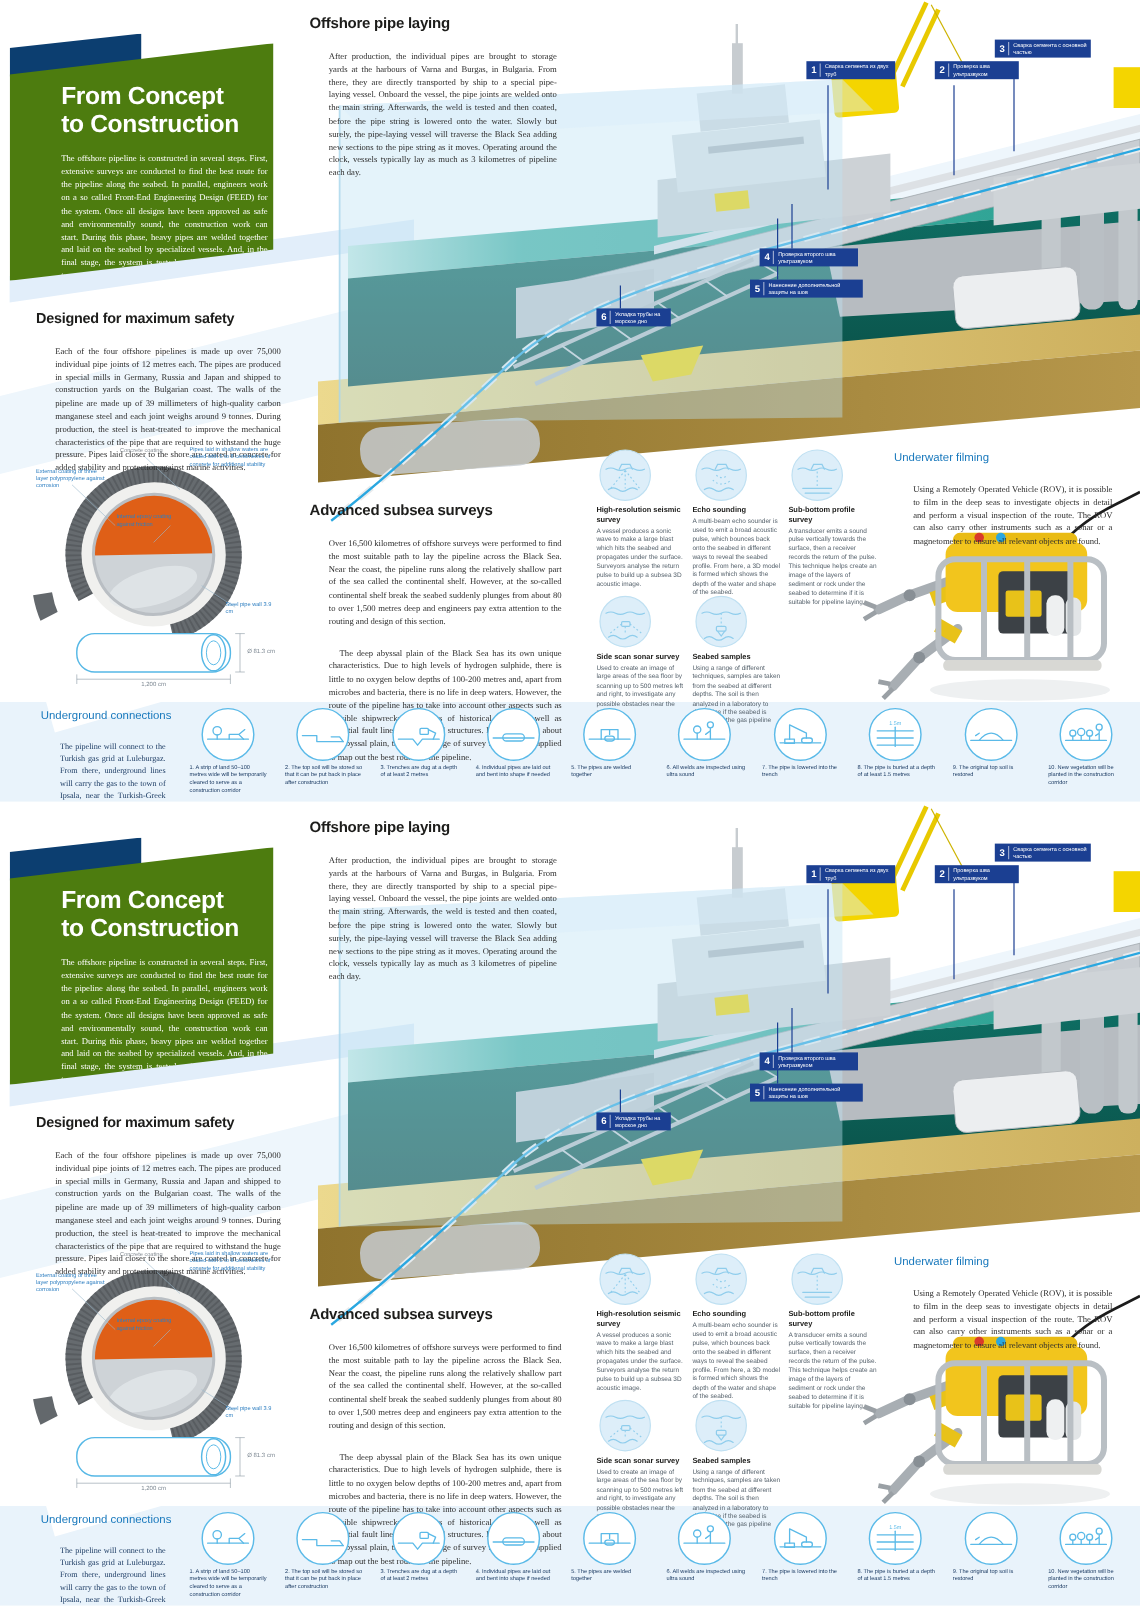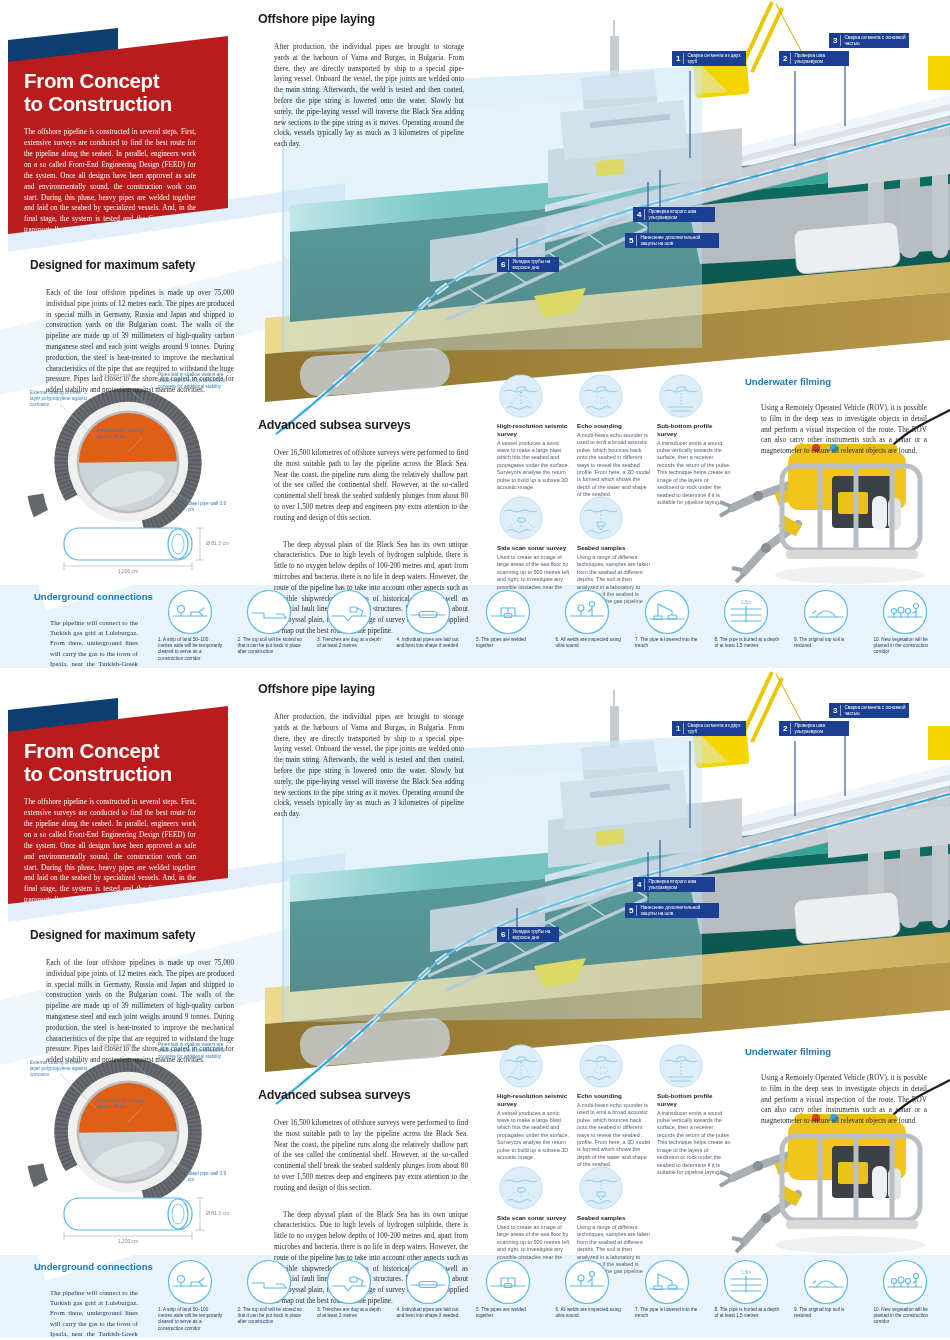--- a/index.html
+++ b/index.html
@@ -4,28 +4,28 @@
 <style>
   html,body{margin:0;padding:0;background:#ffffff;}
   body{width:950px;height:1340px;position:relative;font-family:"Liberation Sans",sans-serif;}
   .poster-slot{position:relative;width:950px;height:670px;overflow:hidden;background:#fff;}
   .abs{position:absolute;}
   svg.bg{position:absolute;left:0;top:0;width:950px;height:670px;z-index:2;pointer-events:none;}
   .txt{z-index:3;}
   
   .intro-navy{left:8px;top:28px;width:110px;height:36px;background:#0c3e70;
     clip-path:polygon(0 12px,100% 0,100% 24px,0 36px);z-index:2;}
-  .intro-box{left:8px;top:36px;width:220px;height:198px;background:#b91c1c;z-index:3;
+  .intro-box{left:8px;top:36px;width:220px;height:198px;background:#4d7c0f;z-index:3;
     clip-path:polygon(0 26px,100% 0,100% 172px,0 198px);box-sizing:border-box;
-    padding:34px 16px 0 16px;color:#fff;}
+    padding:34px 16px 0 43px;color:#fff;}
   .intro-title{font-size:20.5px;font-weight:bold;line-height:1.12;letter-spacing:-0.3px;}
   .intro-body{margin-top:11px;font-family:"Liberation Serif",serif;font-size:7.2px;line-height:1.52;text-align:justify;width:172px;}
   
   .h-black{font-size:12.5px;font-weight:bold;color:#1d1d1b;margin:0 0 7px 0;letter-spacing:-0.2px;}
-  .h-blue{font-size:9.5px;font-weight:bold;color:#1878bc;margin:0 0 5px 0;}
+  .h-blue{font-size:9.5px;font-weight:normal;color:#1878bc;margin:0 0 5px 0;}
   .serif-p{font-family:"Liberation Serif",serif;font-size:7.2px;line-height:1.5;color:#2e2e2e;text-align:justify;margin:16px;}
   .serif-p.indent{text-indent:9px;}
   
   .callout{position:absolute;background:#1b3f92;color:#fff;display:flex;align-items:center;
     padding:2px 3px;z-index:4;box-sizing:border-box;}
   .co-num{font-weight:bold;font-size:8px;padding:0 3px 0 1px;flex:none;}
   .co-text{font-size:4.6px;line-height:1.25;border-left:0.5px solid rgba(255,255,255,.55);padding-left:3px;}
   
   .plabel{font-size:4.7px;line-height:1.3;color:#2f7fc1;z-index:3;}
   .plabel.grey{color:#8a9198;}

